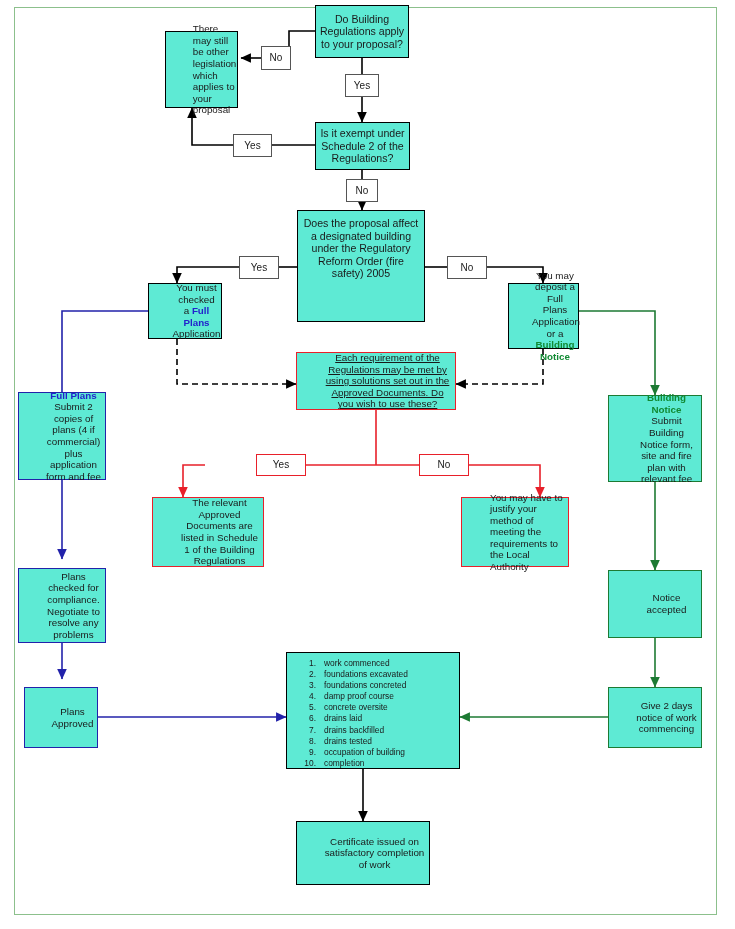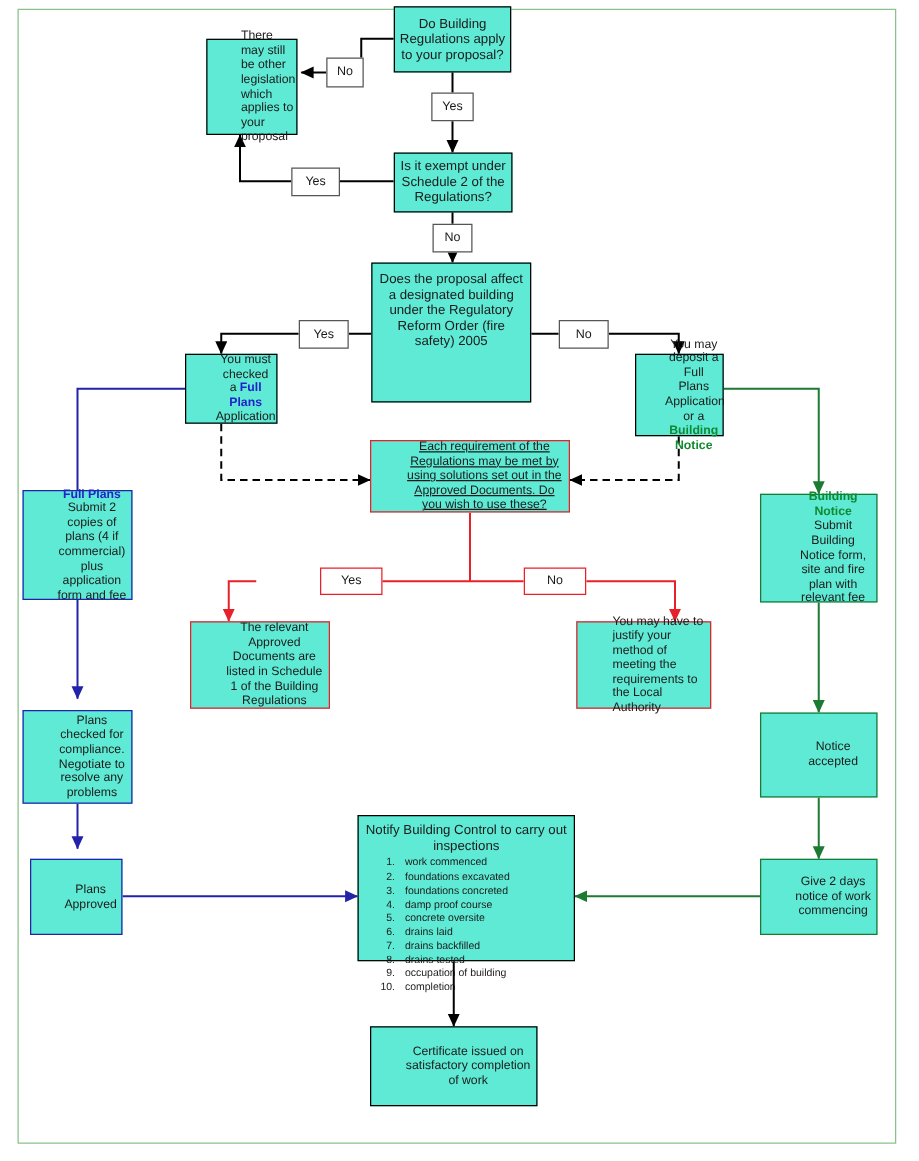--- a/index.html
+++ b/index.html
@@ -270,21 +270,20 @@
   <div class="node n-blue fs10" style="left:24px; top:687px; width:74px; height:61px;">
     <div class="inner">Plans Approved</div>
   </div>
 
   <div class="node n-green fs10" style="left:608px; top:687px; width:94px; height:61px;">
     <div class="inner">Give 2 days notice of work commencing</div>
   </div>
 
   <div class="node n-black" style="left:286px; top:652px; width:174px; height:117px; align-items:flex-start;">
     <div class="inner" style="padding-top:5px;">
-      <div class="inspect-title">Notify Building Control to carry out inspections</div>
       <ul class="inspect-list" id="inspect-list">
           <li><span class="num">1.</span><span>work commenced</span></li>
           <li><span class="num">2.</span><span>foundations excavated</span></li>
           <li><span class="num">3.</span><span>foundations concreted</span></li>
           <li><span class="num">4.</span><span>damp proof course</span></li>
           <li><span class="num">5.</span><span>concrete oversite</span></li>
           <li><span class="num">6.</span><span>drains laid</span></li>
           <li><span class="num">7.</span><span>drains backfilled</span></li>
           <li><span class="num">8.</span><span>drains tested</span></li>
           <li><span class="num">9.</span><span>occupation of building</span></li>

